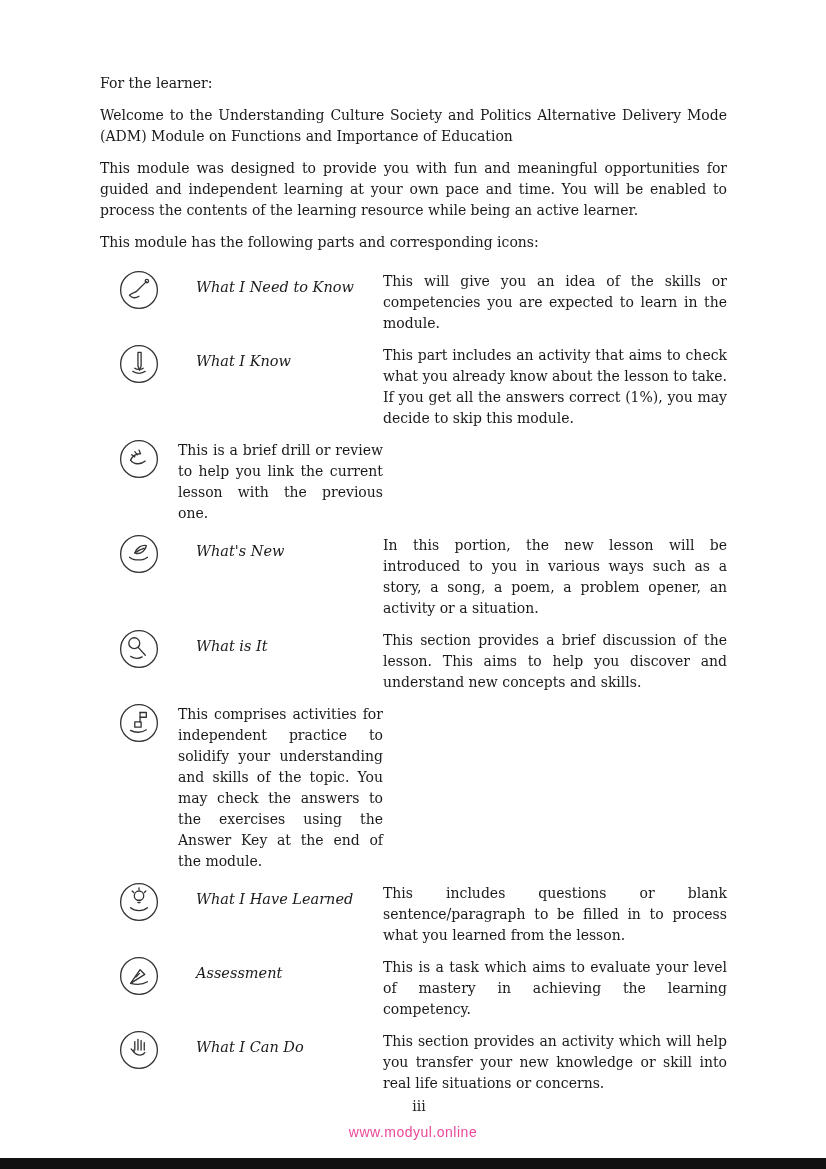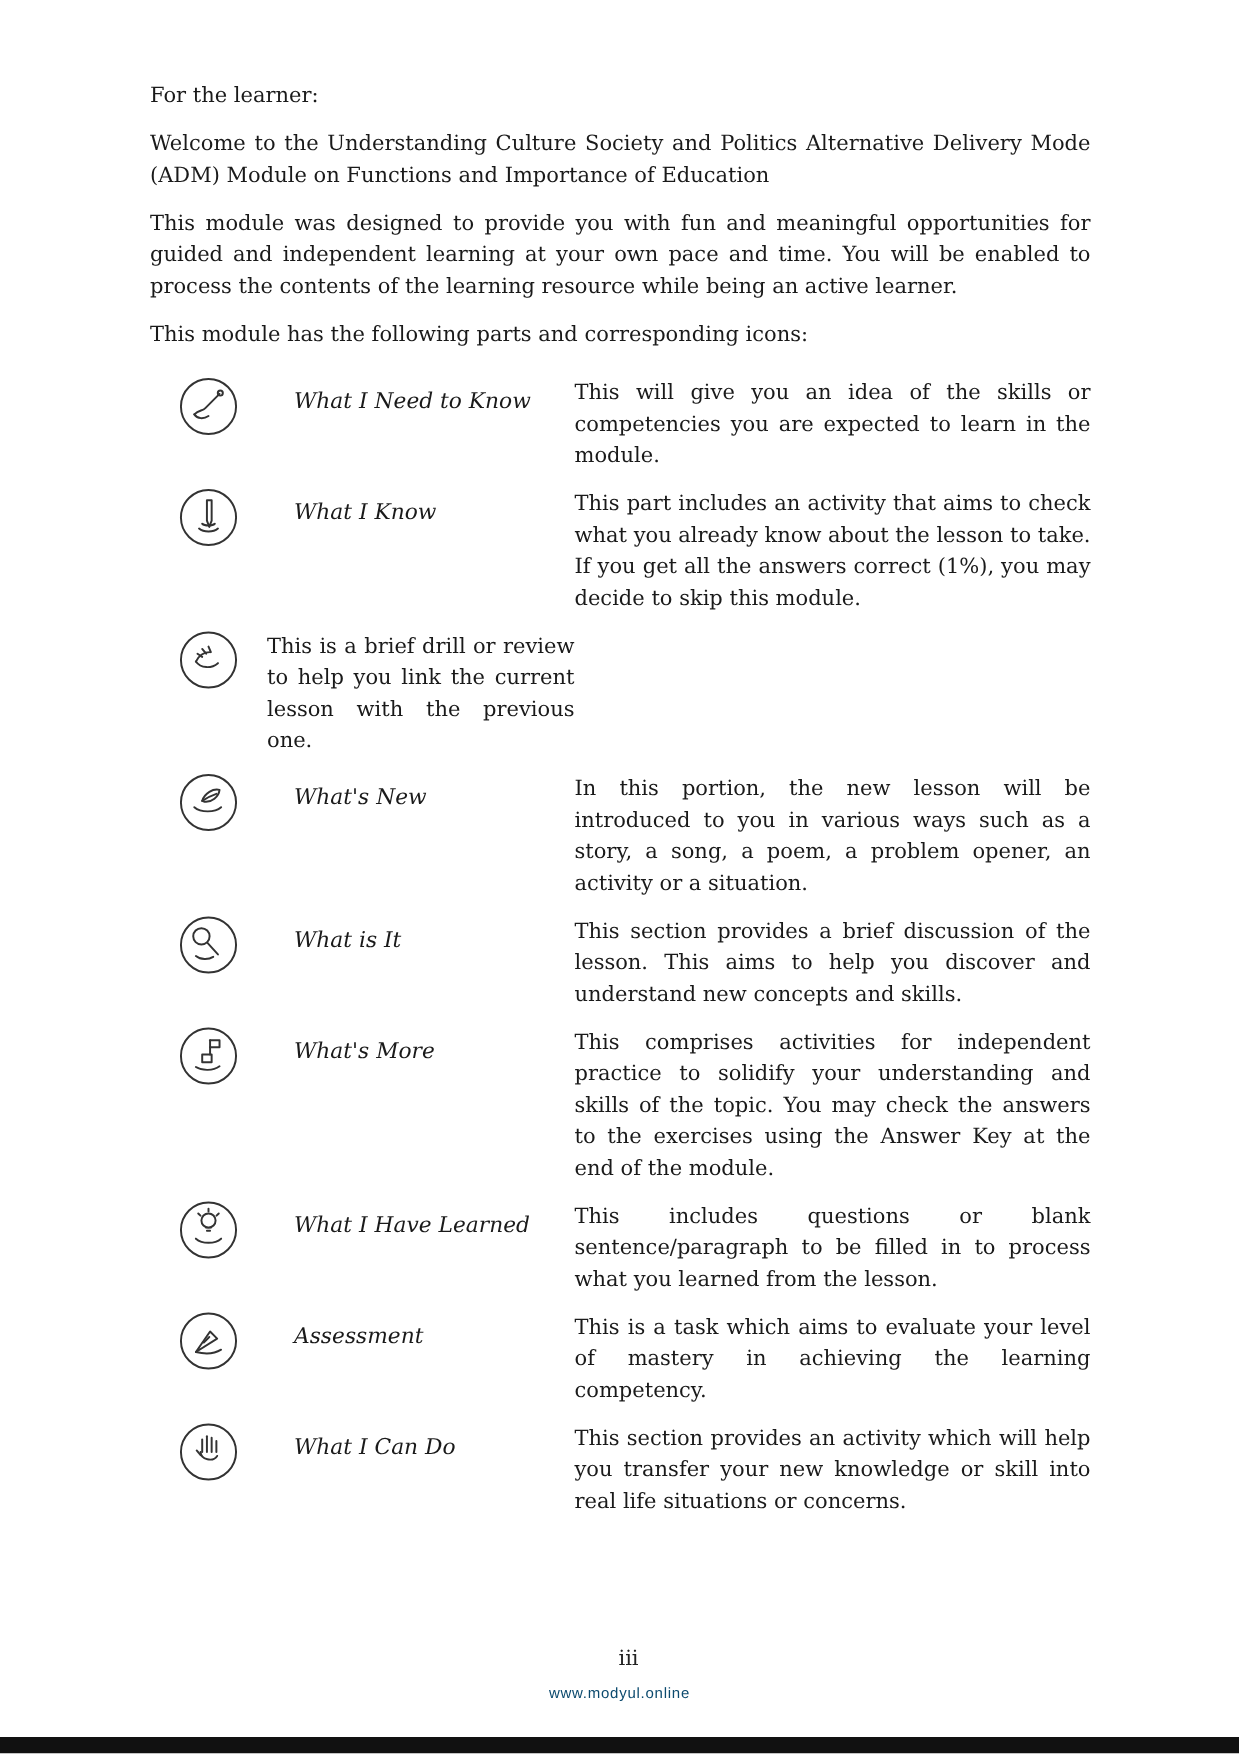--- a/index.html
+++ b/index.html
@@ -6,21 +6,21 @@
   html, body { background: #ffffff; }
   body {
     width: 826px;
     height: 1169px;
     position: relative;
     font-family: "DejaVu Serif", "Liberation Serif", serif;
     color: #1a1a1a;
     overflow: hidden;
   }
   .page-inner {
-    padding: 54px 99px 0 100px;
+    padding: 73px 99px 0 100px;
   }
   .intro p {
     font-size: 14px;
     line-height: 1.5;
     text-align: justify;
     margin-bottom: 11px;
   }
   .intro p.salutation { text-align: left; }
   .parts {
     margin-top: 16px;
@@ -66,23 +66,23 @@
     text-align: center;
     font-size: 14px;
     color: #222;
   }
   .footer-watermark {
     position: absolute;
     left: 0;
     right: 0;
     top: 1124px;
     text-align: center;
-    font-size: 10px;
+    font-size: 14px;
     letter-spacing: 0.5px;
-    color: #0c4a6e;
+    color: #ec4899;
     font-family: "Liberation Sans", sans-serif;
   }
   .page-edge-bar {
     position: absolute;
     left: 0;
     right: 0;
     bottom: 0;
     height: 11px;
     background: #111;
   }
@@ -170,21 +170,20 @@
     <div class="part-row">
       <div class="icon-cell">
         <svg class="part-icon" viewBox="0 0 40 40">
           <circle cx="20" cy="20" r="17.5"></circle>
           <path d="M21 10 v9"></path>
           <path d="M21 10 h6 v4.5 h-6"></path>
           <path d="M16 19 h6 v5 h-6 z"></path>
           <path d="M12 27 c4 2.5, 11 2.5, 15 -0.5"></path>
         </svg>
       </div>
-      <div class="part-label">What's More</div>
       <div class="part-desc">This comprises activities for independent practice to solidify your understanding and skills of the topic. You may check the answers to the exercises using the Answer Key at the end of the module.</div>
     </div>
 
     <div class="part-row">
       <div class="icon-cell">
         <svg class="part-icon" viewBox="0 0 40 40">
           <circle cx="20" cy="20" r="17.5"></circle>
           <circle cx="20" cy="14" r="4.5"></circle>
           <path d="M18.5 18.5 h3"></path>
           <path d="M19 20.5 h2"></path>

